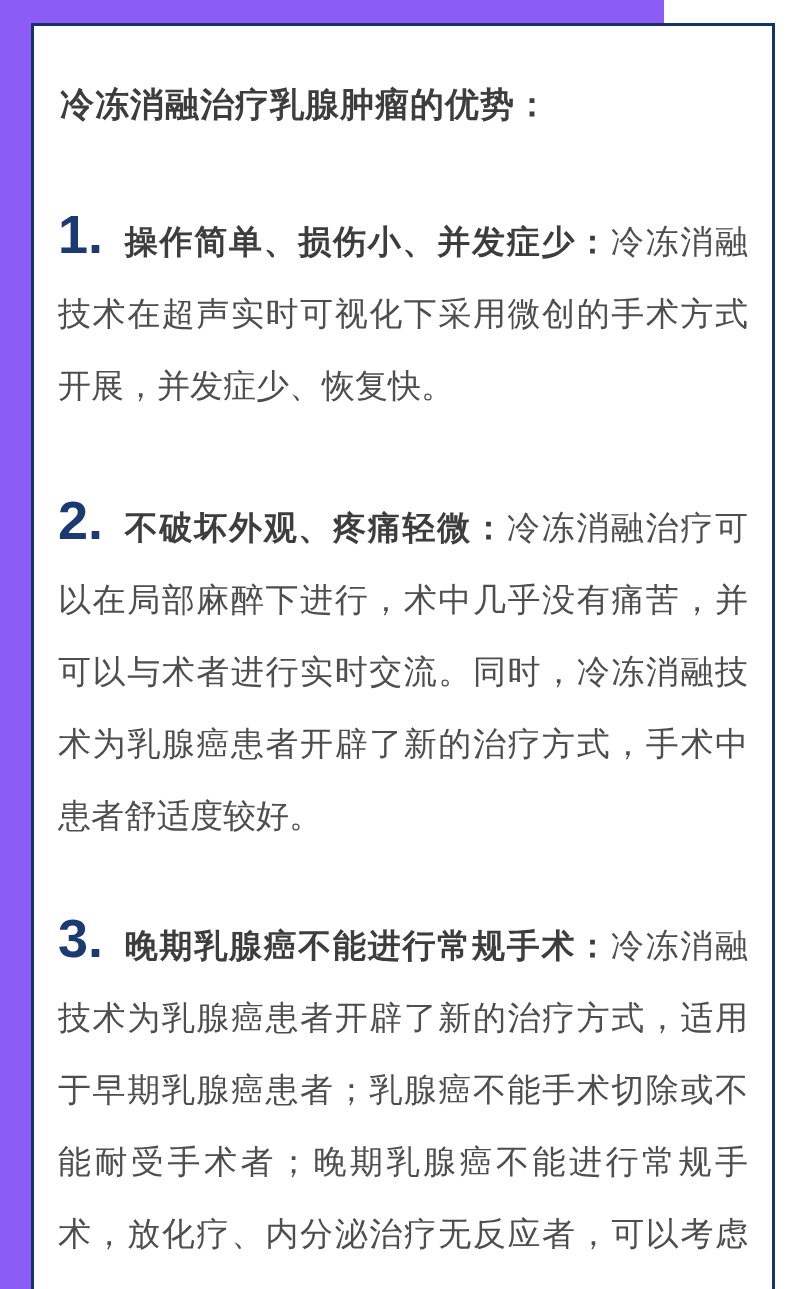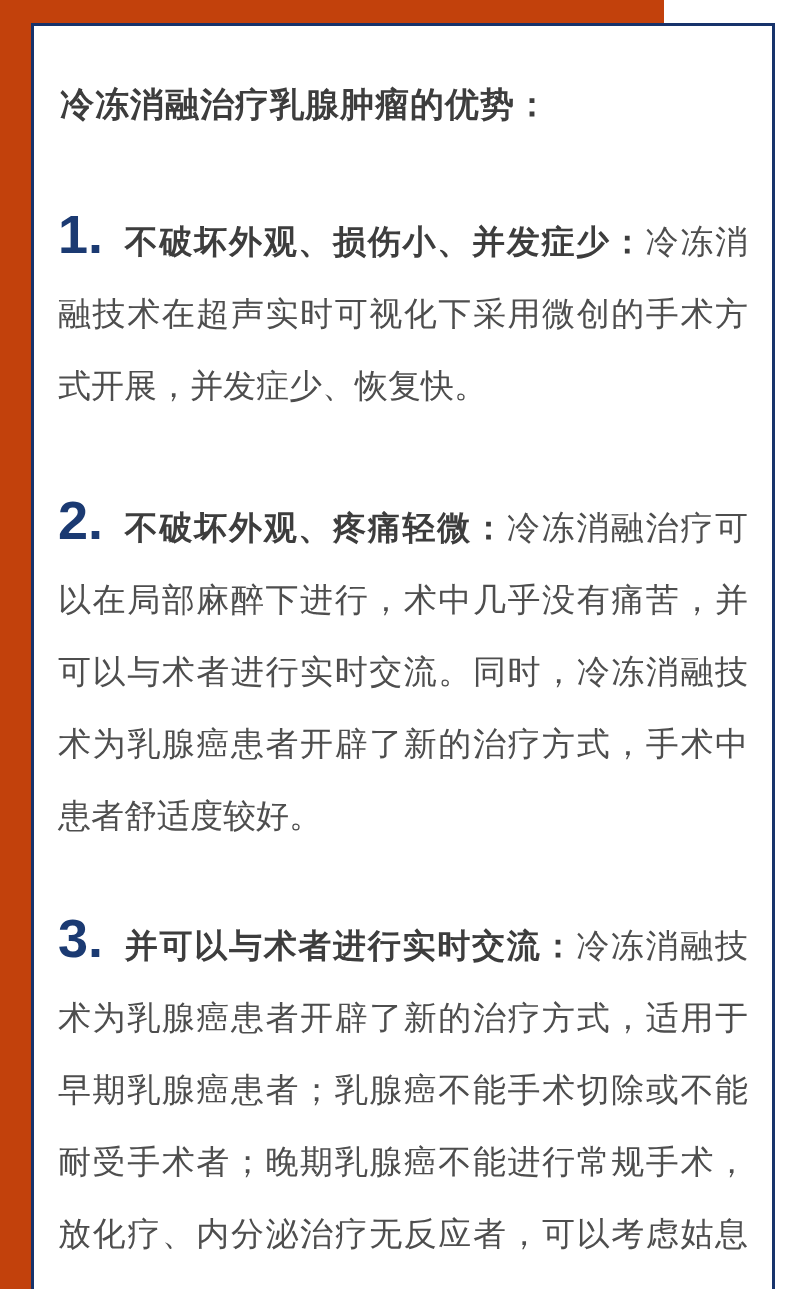--- a/index.html
+++ b/index.html
@@ -8,21 +8,21 @@
     background: #ffffff;
     width: 800px;
     height: 1289px;
     overflow: hidden;
     font-family: "Liberation Sans", "DejaVu Sans", sans-serif;
   }
   .page {
     position: relative;
     width: 664px;
     height: 1289px;
-    background: #c2410c;
+    background: #8b5cf6;
   }
   .frame {
     position: absolute;
     left: 31px;
     top: 23px;
     width: 744px;
     height: 1266px;
     box-sizing: border-box;
     border: 3px solid #17336b;
     border-bottom: none;
@@ -68,25 +68,25 @@
 </style>
 </head>
 <body>
 
 <div class="page">
   <div class="frame">
 
     <h1 class="title">冷冻消融治疗乳腺肿瘤的优势：</h1>
 
     <p class="section s1">
-      <span class="num">1.</span><span class="heading">不破坏外观、损伤小、并发症少：</span><span class="body-text">冷冻消融技术在超声实时可视化下采用微创的手术方式开展，并发症少、恢复快。</span>
+      <span class="num">1.</span><span class="heading">操作简单、损伤小、并发症少：</span><span class="body-text">冷冻消融技术在超声实时可视化下采用微创的手术方式开展，并发症少、恢复快。</span>
     </p>
 
     <p class="section s2">
       <span class="num">2.</span><span class="heading">不破坏外观、疼痛轻微：</span><span class="body-text">冷冻消融治疗可以在局部麻醉下进行，术中几乎没有痛苦，并可以与术者进行实时交流。同时，冷冻消融技术为乳腺癌患者开辟了新的治疗方式，手术中患者舒适度较好。</span>
     </p>
 
     <p class="section s3">
-      <span class="num">3.</span><span class="heading">并可以与术者进行实时交流：</span><span class="body-text">冷冻消融技术为乳腺癌患者开辟了新的治疗方式，适用于早期乳腺癌患者；乳腺癌不能手术切除或不能耐受手术者；晚期乳腺癌不能进行常规手术，放化疗、内分泌治疗无反应者，可以考虑姑息冷冻治疗。</span>
+      <span class="num">3.</span><span class="heading">晚期乳腺癌不能进行常规手术：</span><span class="body-text">冷冻消融技术为乳腺癌患者开辟了新的治疗方式，适用于早期乳腺癌患者；乳腺癌不能手术切除或不能耐受手术者；晚期乳腺癌不能进行常规手术，放化疗、内分泌治疗无反应者，可以考虑姑息冷冻治疗。</span>
     </p>
 
   </div>
 </div>
 
 </body></html>

